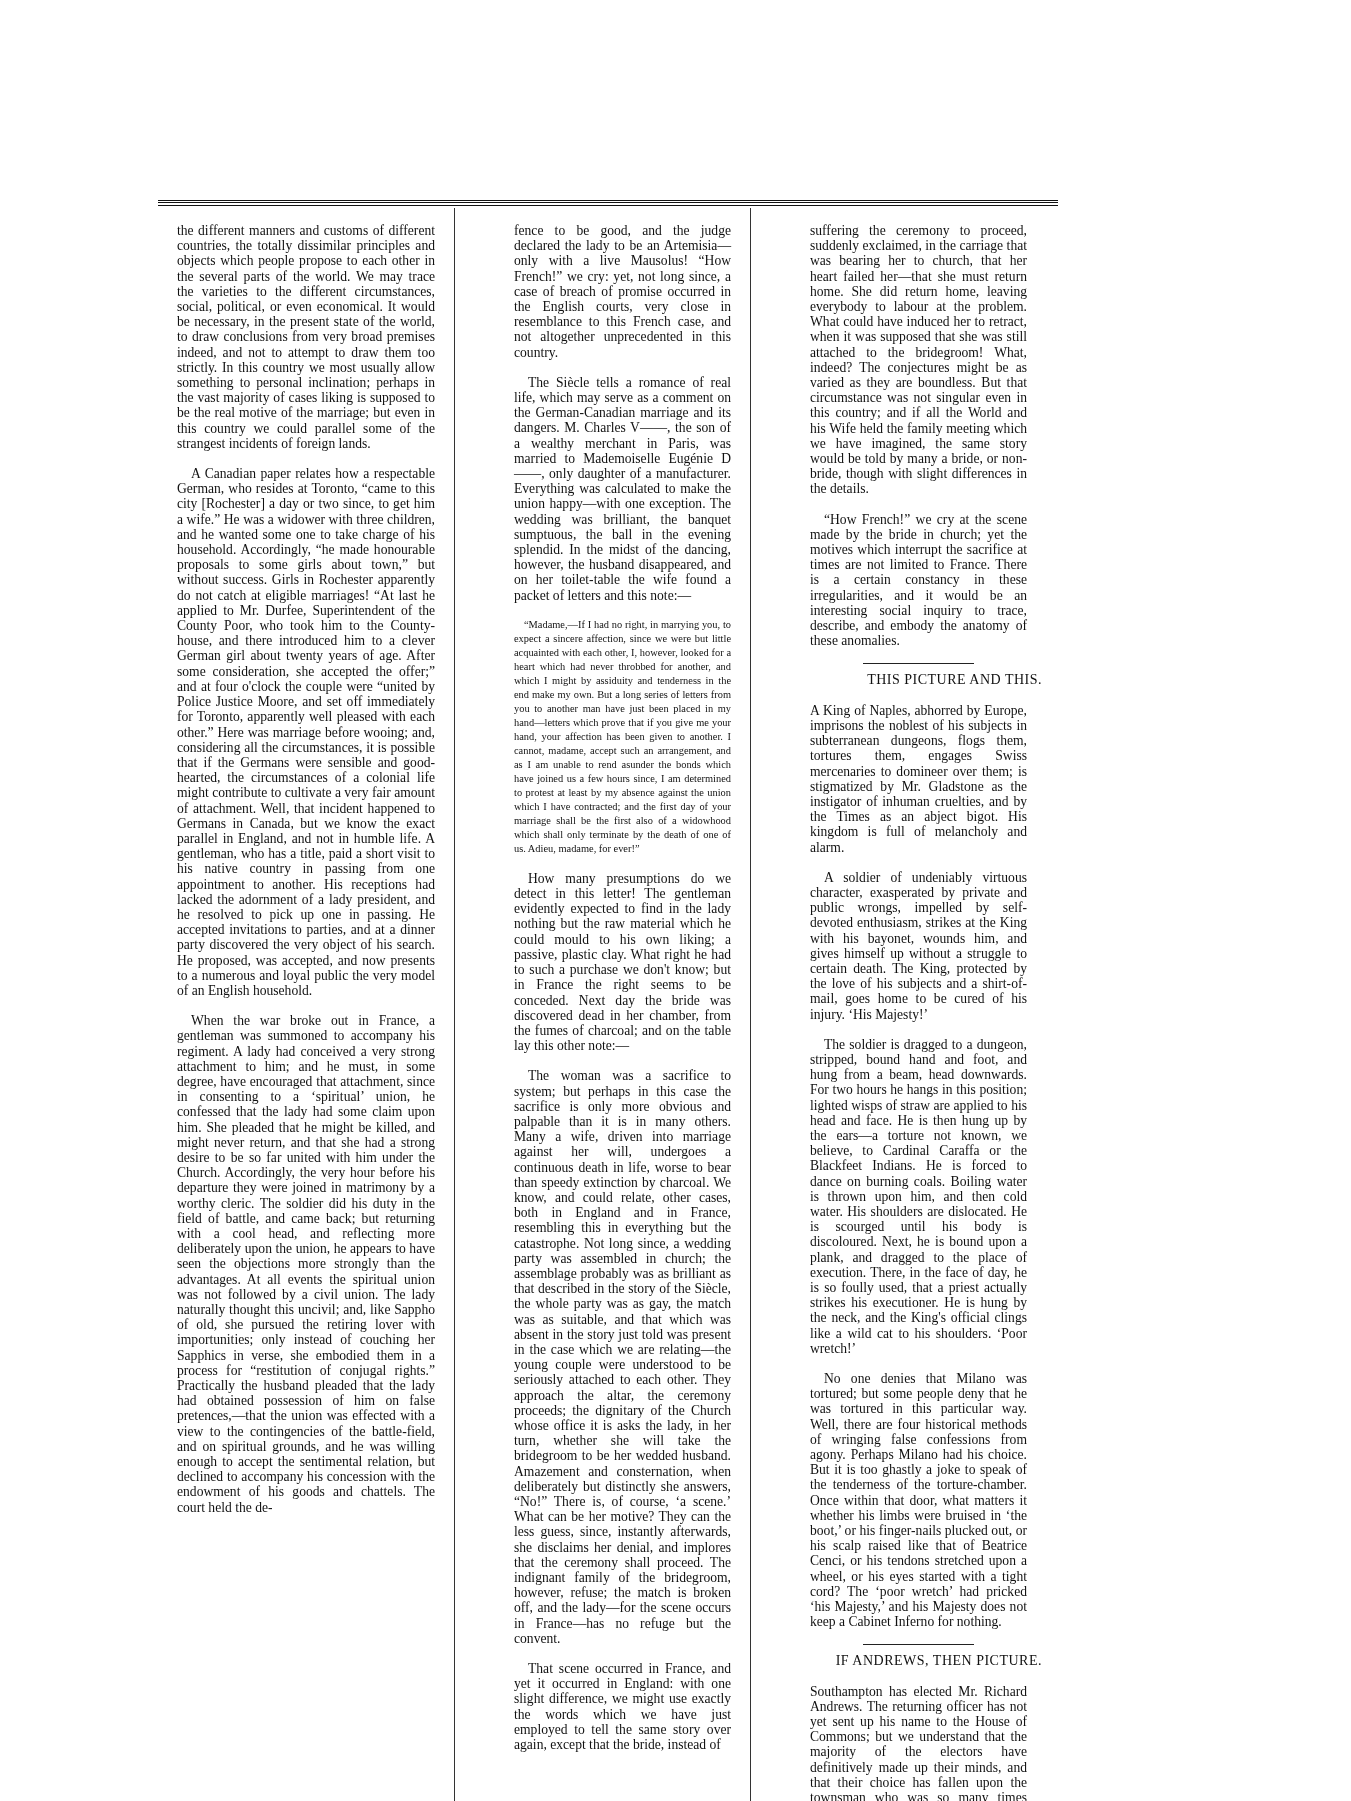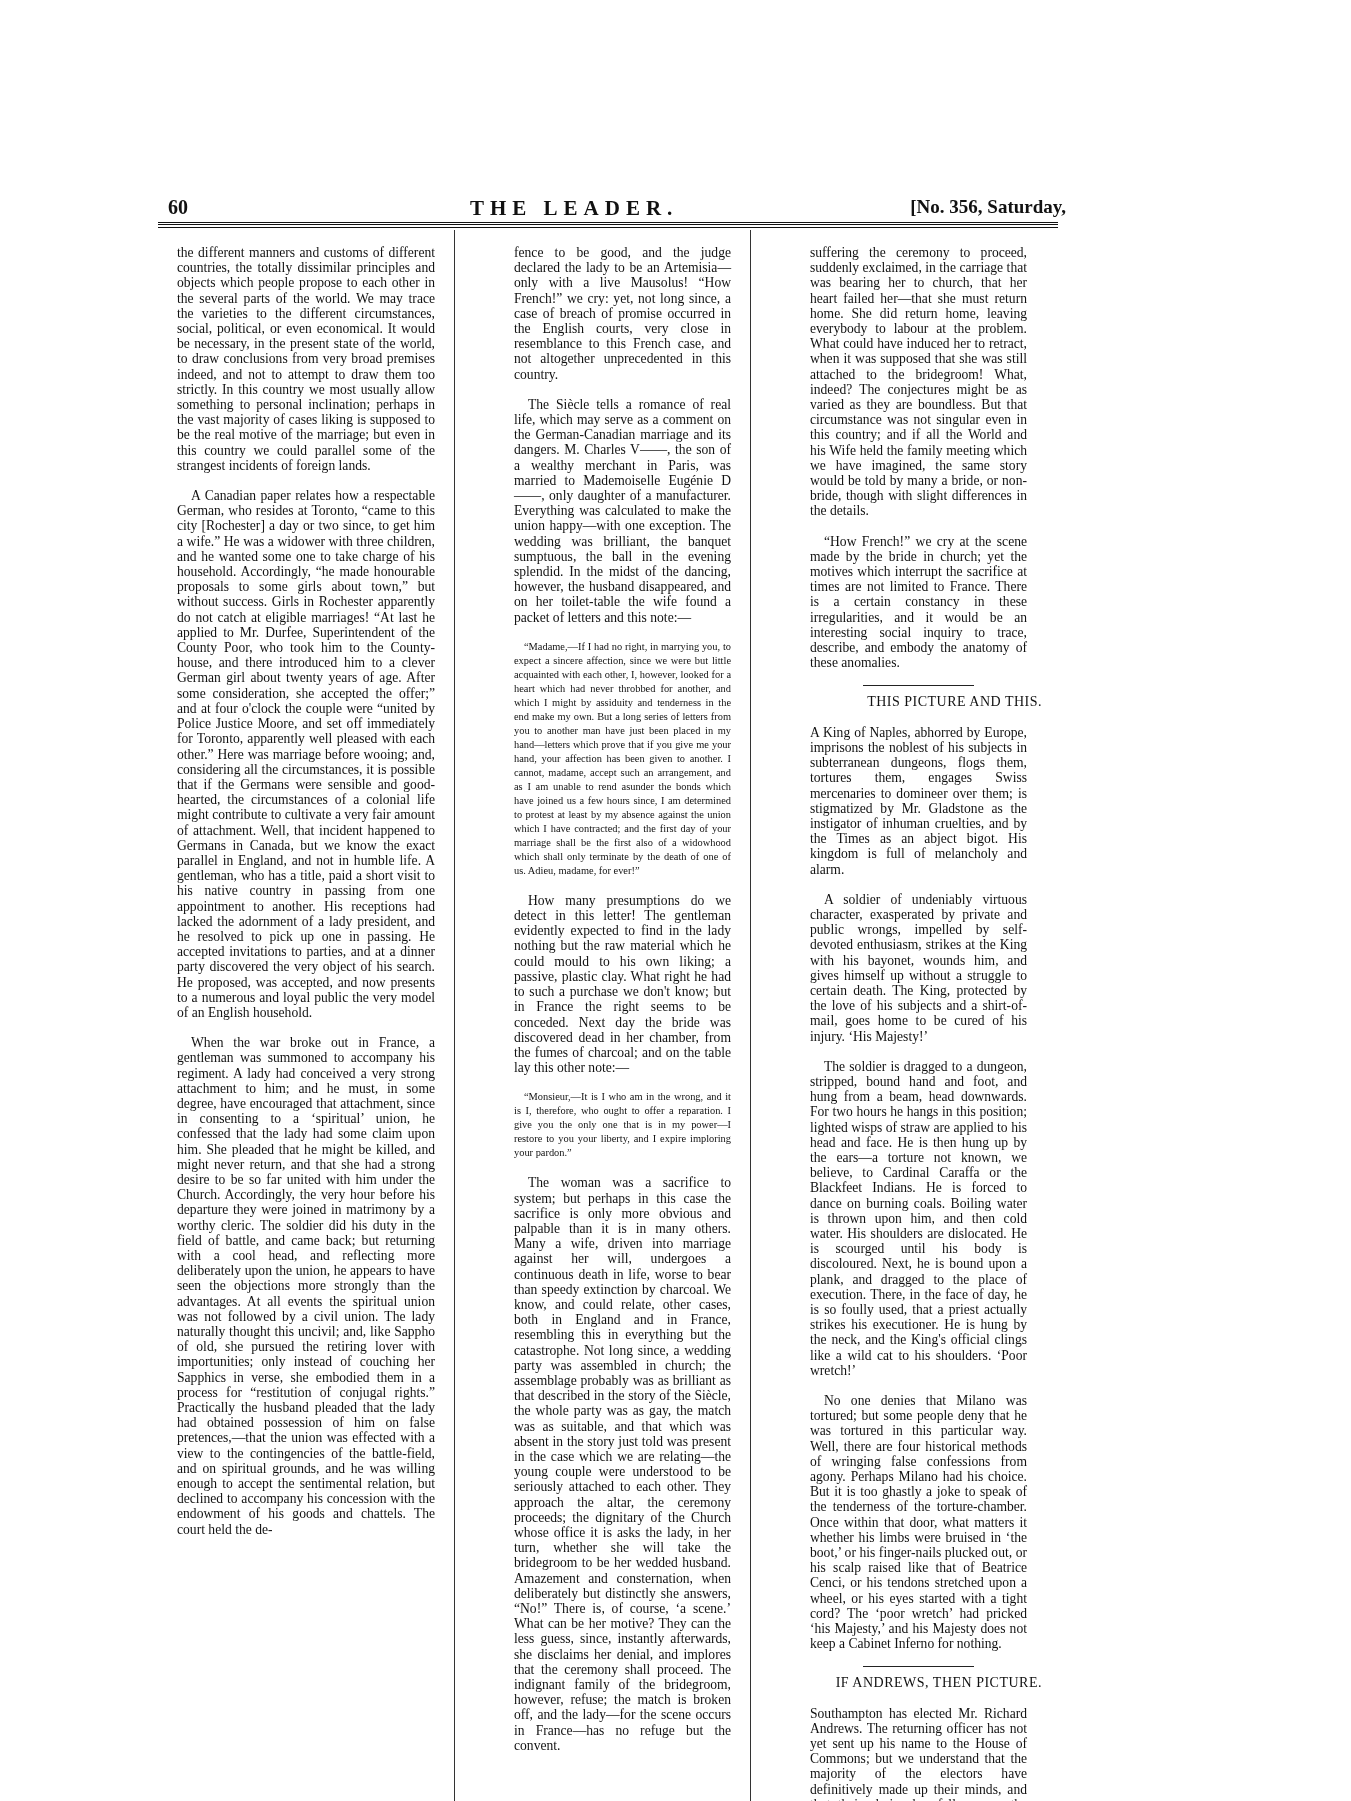--- a/index.html
+++ b/index.html
@@ -17,45 +17,38 @@
   .col p.noind{text-indent:0;}
   .letter{font-size:10.4px;line-height:14px;margin:2px 0;}
   .letter p{text-indent:10px;}
   .heading{text-align:right;font-size:14px;margin:8px 0 2px;letter-spacing:0.5px;}
   .hr-short{width:45%;margin:6px auto 0;border-top:1px solid #222;}
 </style>
 </head>
 <body>
 
 <div class="page">
-  <div class="masthead">
-    <span class="pno">60</span>
-    <span class="ptitle">THE LEADER.</span>
-    <span class="pissue">[No. 356, Saturday,</span>
-  </div>
   <div class="rule"></div>
 
   <div class="cols">
     <div class="col">
       <p class="noind">the different manners and customs of different countries, the totally dissimilar principles and objects which people propose to each other in the several parts of the world. We may trace the varieties to the different circumstances, social, political, or even economical. It would be necessary, in the present state of the world, to draw conclusions from very broad premises indeed, and not to attempt to draw them too strictly. In this country we most usually allow something to personal inclination; perhaps in the vast majority of cases liking is supposed to be the real motive of the marriage; but even in this country we could parallel some of the strangest incidents of foreign lands.</p>
       <p>A Canadian paper relates how a respectable German, who resides at Toronto, “came to this city [Rochester] a day or two since, to get him a wife.” He was a widower with three children, and he wanted some one to take charge of his household. Accordingly, “he made honourable proposals to some girls about town,” but without success. Girls in Rochester apparently do not catch at eligible marriages! “At last he applied to Mr. Durfee, Superintendent of the County Poor, who took him to the County-house, and there introduced him to a clever German girl about twenty years of age. After some consideration, she accepted the offer;” and at four o'clock the couple were “united by Police Justice Moore, and set off immediately for Toronto, apparently well pleased with each other.” Here was marriage before wooing; and, considering all the circumstances, it is possible that if the Germans were sensible and good-hearted, the circumstances of a colonial life might contribute to cultivate a very fair amount of attachment. Well, that incident happened to Germans in Canada, but we know the exact parallel in England, and not in humble life. A gentleman, who has a title, paid a short visit to his native country in passing from one appointment to another. His receptions had lacked the adornment of a lady president, and he resolved to pick up one in passing. He accepted invitations to parties, and at a dinner party discovered the very object of his search. He proposed, was accepted, and now presents to a numerous and loyal public the very model of an English household.</p>
       <p>When the war broke out in France, a gentleman was summoned to accompany his regiment. A lady had conceived a very strong attachment to him; and he must, in some degree, have encouraged that attachment, since in consenting to a ‘spiritual’ union, he confessed that the lady had some claim upon him. She pleaded that he might be killed, and might never return, and that she had a strong desire to be so far united with him under the Church. Accordingly, the very hour before his departure they were joined in matrimony by a worthy cleric. The soldier did his duty in the field of battle, and came back; but returning with a cool head, and reflecting more deliberately upon the union, he appears to have seen the objections more strongly than the advantages. At all events the spiritual union was not followed by a civil union. The lady naturally thought this uncivil; and, like Sappho of old, she pursued the retiring lover with importunities; only instead of couching her Sapphics in verse, she embodied them in a process for “restitution of conjugal rights.” Practically the husband pleaded that the lady had obtained possession of him on false pretences,—that the union was effected with a view to the contingencies of the battle-field, and on spiritual grounds, and he was willing enough to accept the sentimental relation, but declined to accompany his concession with the endowment of his goods and chattels. The court held the de-</p>
     </div>
 
     <div class="col">
       <p class="noind">fence to be good, and the judge declared the lady to be an Artemisia—only with a live Mausolus! “How French!” we cry: yet, not long since, a case of breach of promise occurred in the English courts, very close in resemblance to this French case, and not altogether unprecedented in this country.</p>
       <p>The Siècle tells a romance of real life, which may serve as a comment on the German-Canadian marriage and its dangers. M. Charles V——, the son of a wealthy merchant in Paris, was married to Mademoiselle Eugénie D——, only daughter of a manufacturer. Everything was calculated to make the union happy—with one exception. The wedding was brilliant, the banquet sumptuous, the ball in the evening splendid. In the midst of the dancing, however, the husband disappeared, and on her toilet-table the wife found a packet of letters and this note:—</p>
       <div class="letter">
         <p>“Madame,—If I had no right, in marrying you, to expect a sincere affection, since we were but little acquainted with each other, I, however, looked for a heart which had never throbbed for another, and which I might by assiduity and tenderness in the end make my own. But a long series of letters from you to another man have just been placed in my hand—letters which prove that if you give me your hand, your affection has been given to another. I cannot, madame, accept such an arrangement, and as I am unable to rend asunder the bonds which have joined us a few hours since, I am determined to protest at least by my absence against the union which I have contracted; and the first day of your marriage shall be the first also of a widowhood which shall only terminate by the death of one of us. Adieu, madame, for ever!”</p>
       </div>
       <p>How many presumptions do we detect in this letter! The gentleman evidently expected to find in the lady nothing but the raw material which he could mould to his own liking; a passive, plastic clay. What right he had to such a purchase we don't know; but in France the right seems to be conceded. Next day the bride was discovered dead in her chamber, from the fumes of charcoal; and on the table lay this other note:—</p>
-      <div class="letter">
-        <p>“Monsieur,—It is I who am in the wrong, and it is I, therefore, who ought to offer a reparation. I give you the only one that is in my power—I restore to you your liberty, and I expire imploring your pardon.”</p>
-      </div>
       <p>The woman was a sacrifice to system; but perhaps in this case the sacrifice is only more obvious and palpable than it is in many others. Many a wife, driven into marriage against her will, undergoes a continuous death in life, worse to bear than speedy extinction by charcoal. We know, and could relate, other cases, both in England and in France, resembling this in everything but the catastrophe. Not long since, a wedding party was assembled in church; the assemblage probably was as brilliant as that described in the story of the Siècle, the whole party was as gay, the match was as suitable, and that which was absent in the story just told was present in the case which we are relating—the young couple were understood to be seriously attached to each other. They approach the altar, the ceremony proceeds; the dignitary of the Church whose office it is asks the lady, in her turn, whether she will take the bridegroom to be her wedded husband. Amazement and consternation, when deliberately but distinctly she answers, “No!” There is, of course, ‘a scene.’ What can be her motive? They can the less guess, since, instantly afterwards, she disclaims her denial, and implores that the ceremony shall proceed. The indignant family of the bridegroom, however, refuse; the match is broken off, and the lady—for the scene occurs in France—has no refuge but the convent.</p>
+      <p>That scene occurred in France, and yet it occurred in England: with one slight difference, we might use exactly the words which we have just employed to tell the same story over again, except that the bride, instead of</p>
     </div>
 
     <div class="col">
       <p class="noind">suffering the ceremony to proceed, suddenly exclaimed, in the carriage that was bearing her to church, that her heart failed her—that she must return home. She did return home, leaving everybody to labour at the problem. What could have induced her to retract, when it was supposed that she was still attached to the bridegroom! What, indeed? The conjectures might be as varied as they are boundless. But that circumstance was not singular even in this country; and if all the World and his Wife held the family meeting which we have imagined, the same story would be told by many a bride, or non-bride, though with slight differences in the details.</p>
       <p>“How French!” we cry at the scene made by the bride in church; yet the motives which interrupt the sacrifice at times are not limited to France. There is a certain constancy in these irregularities, and it would be an interesting social inquiry to trace, describe, and embody the anatomy of these anomalies.</p>
       <div class="hr-short"></div>
       <div class="heading">THIS PICTURE AND THIS.</div>
       <p class="noind">A King of Naples, abhorred by Europe, imprisons the noblest of his subjects in subterranean dungeons, flogs them, tortures them, engages Swiss mercenaries to domineer over them; is stigmatized by Mr. Gladstone as the instigator of inhuman cruelties, and by the Times as an abject bigot. His kingdom is full of melancholy and alarm.</p>
       <p>A soldier of undeniably virtuous character, exasperated by private and public wrongs, impelled by self-devoted enthusiasm, strikes at the King with his bayonet, wounds him, and gives himself up without a struggle to certain death. The King, protected by the love of his subjects and a shirt-of-mail, goes home to be cured of his injury. ‘His Majesty!’</p>
       <p>The soldier is dragged to a dungeon, stripped, bound hand and foot, and hung from a beam, head downwards. For two hours he hangs in this position; lighted wisps of straw are applied to his head and face. He is then hung up by the ears—a torture not known, we believe, to Cardinal Caraffa or the Blackfeet Indians. He is forced to dance on burning coals. Boiling water is thrown upon him, and then cold water. His shoulders are dislocated. He is scourged until his body is discoloured. Next, he is bound upon a plank, and dragged to the place of execution. There, in the face of day, he is so foully used, that a priest actually strikes his executioner. He is hung by the neck, and the King's official clings like a wild cat to his shoulders. ‘Poor wretch!’</p>

